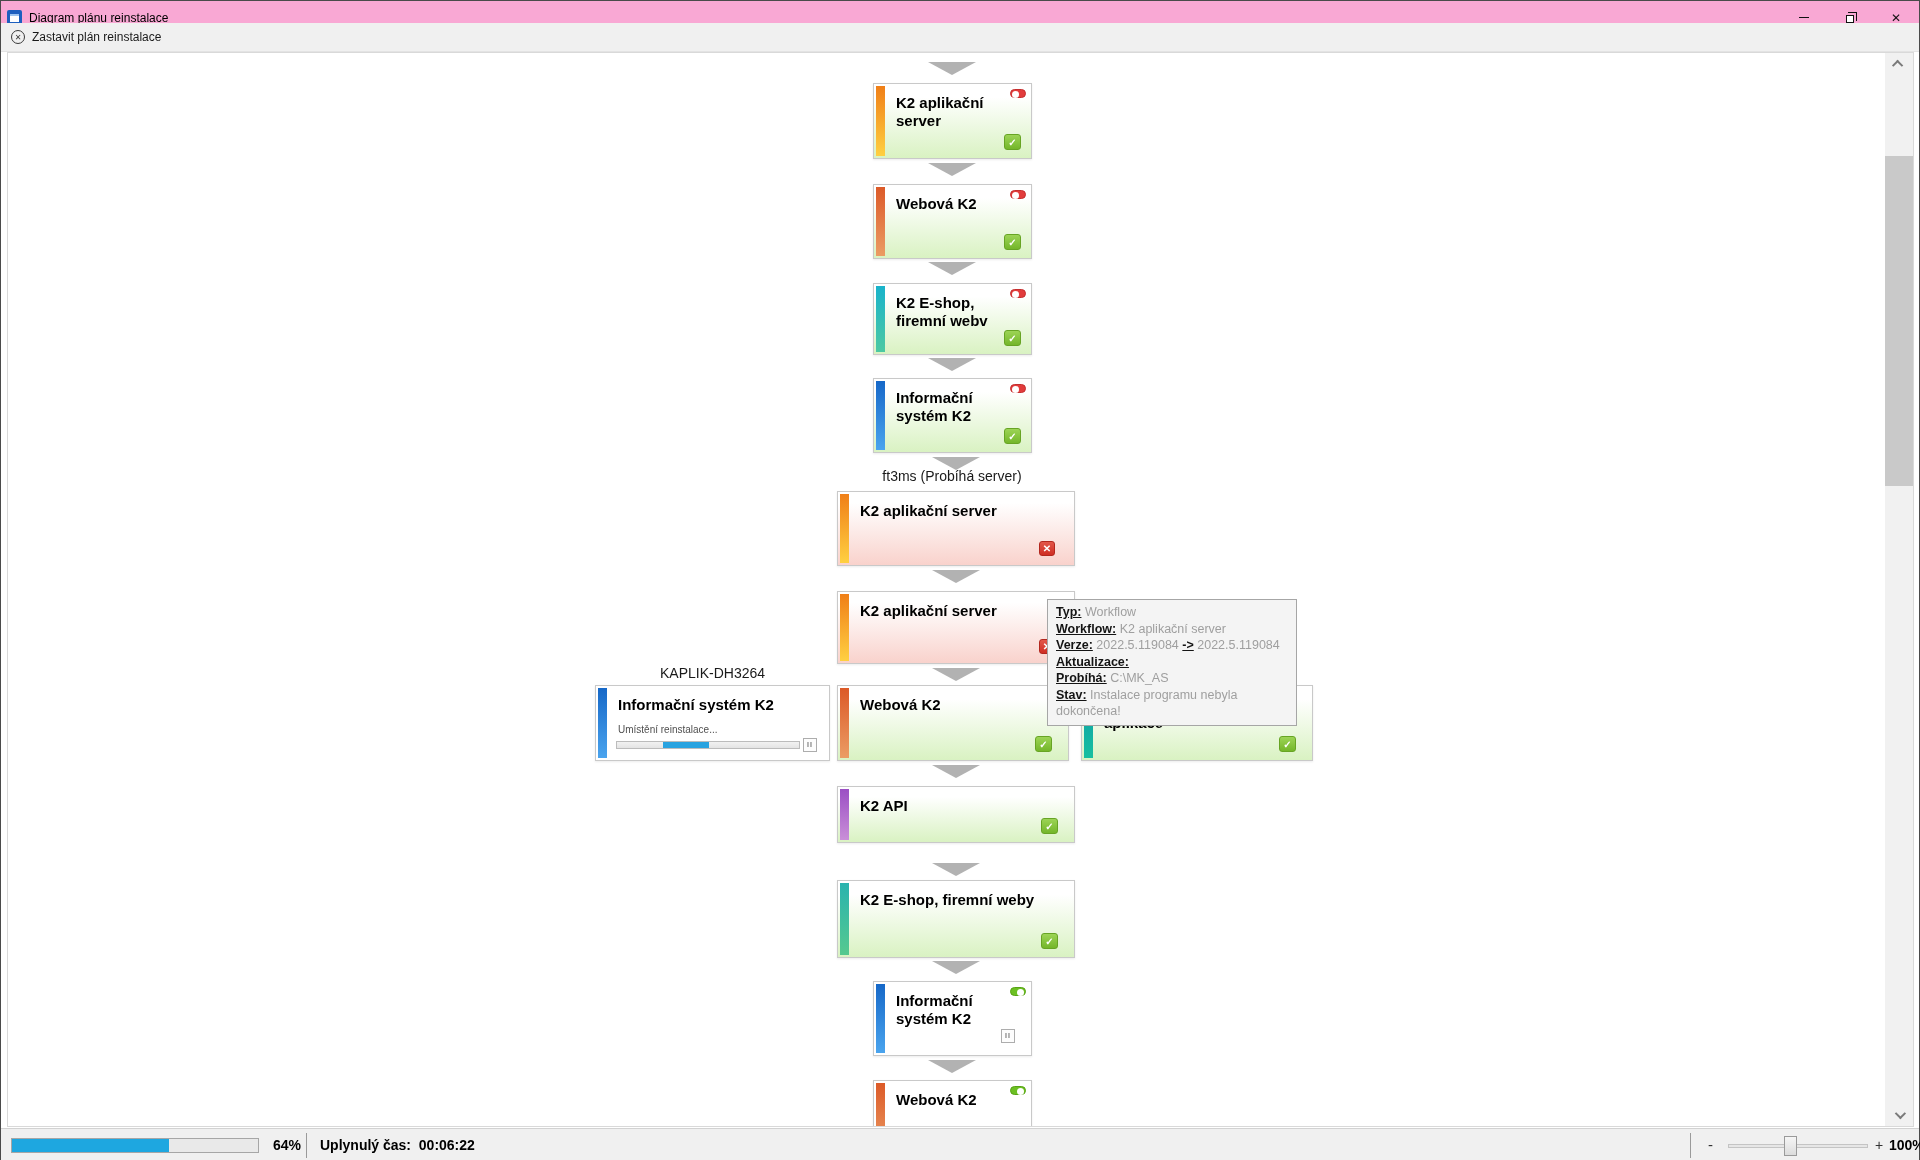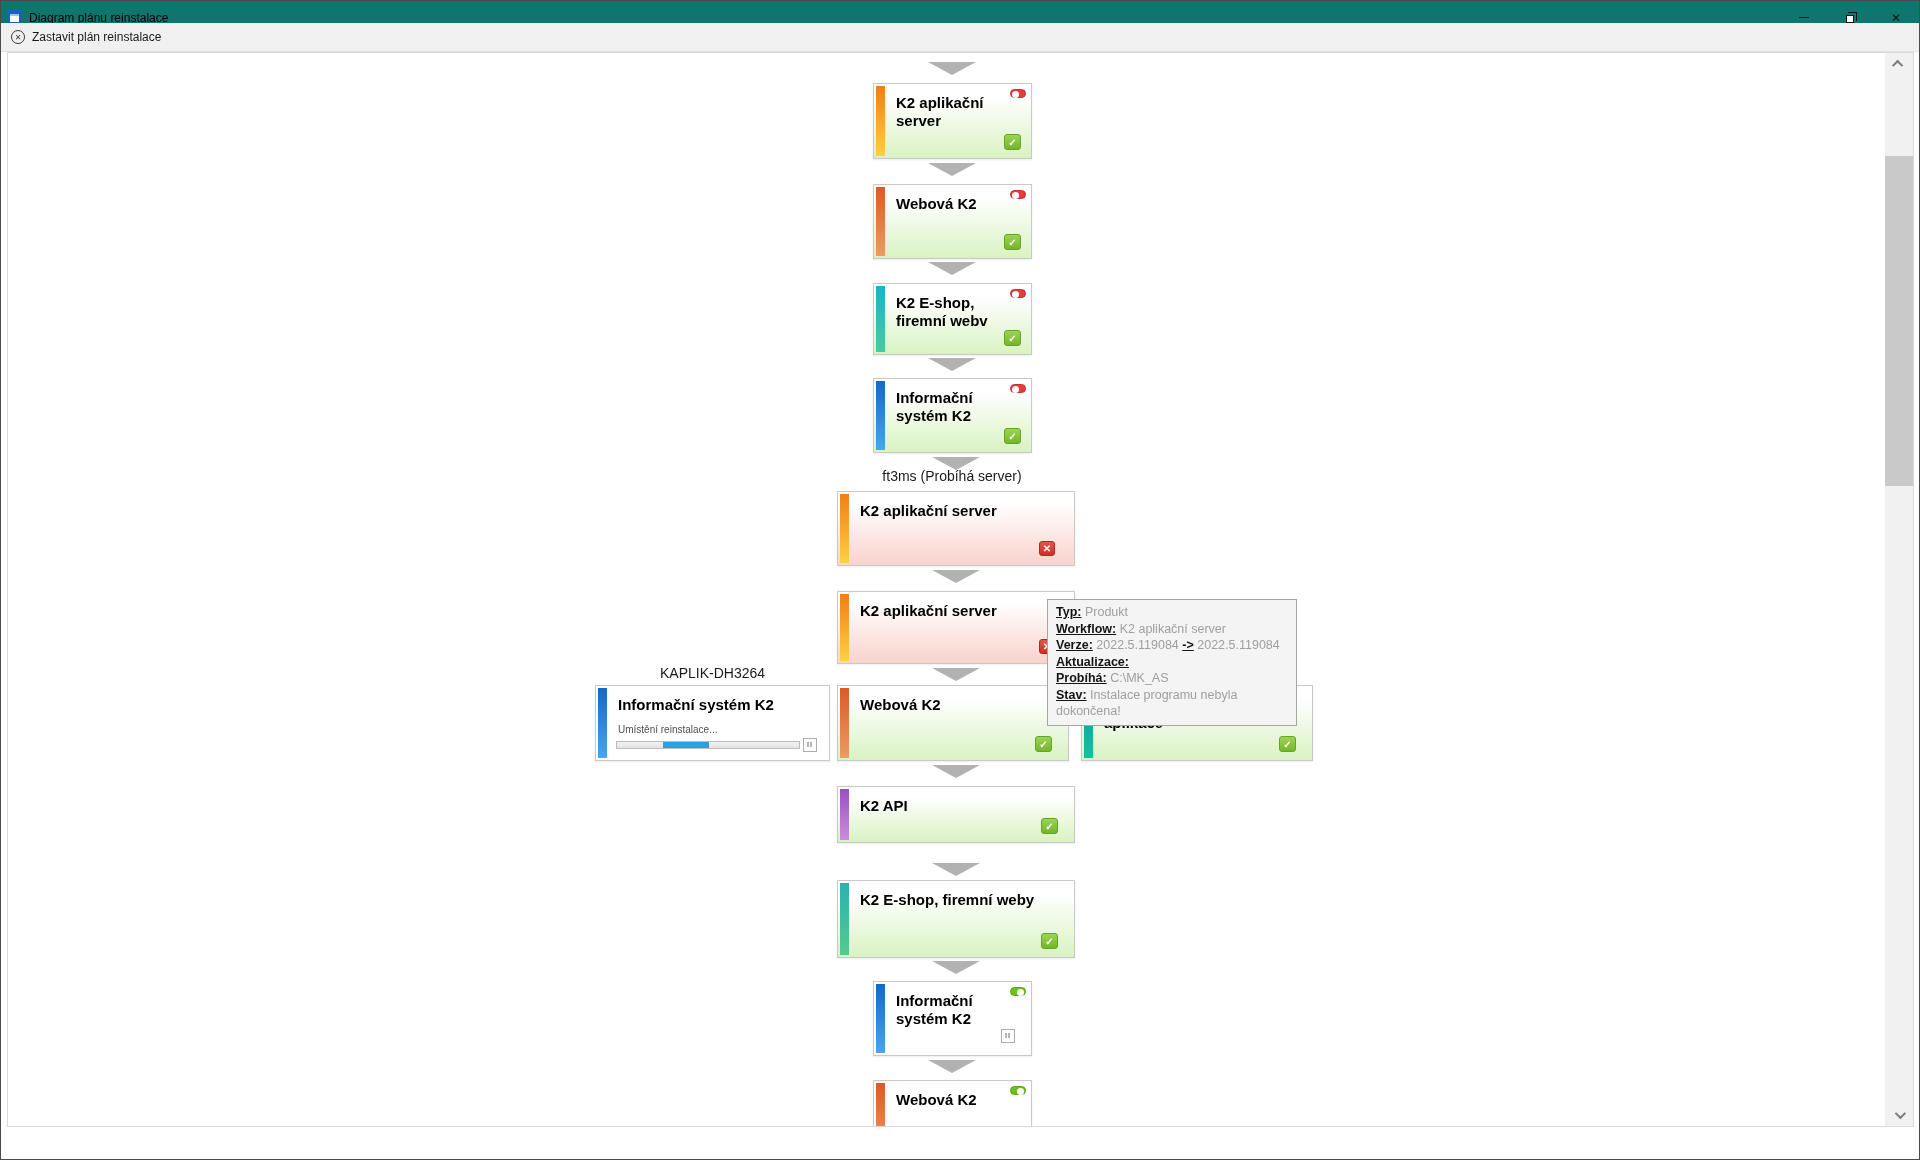--- a/index.html
+++ b/index.html
@@ -1,21 +1,21 @@
 <!DOCTYPE html>
 <html><head>
 <meta charset="utf-8">
 <style>
   * { margin:0; padding:0; box-sizing:border-box; }
   html,body { width:1920px; height:1160px; overflow:hidden;
     font-family:"Liberation Sans", sans-serif; background:#fff; }
   .window { position:absolute; inset:0; border:1px solid #4a4a4a; background:#fff; }
 
   
-  .titlebar { position:absolute; left:0; top:0; right:0; height:33px; background:#0f766e;
+  .titlebar { position:absolute; left:0; top:0; right:0; height:33px; background:#f9a8d4;
     display:flex; align-items:center; }
   .app-icon { width:15px; height:15px; margin-left:6px; background:#1d5fbf; border-radius:2px;
     position:relative; }
   .app-icon::after { content:""; position:absolute; left:3px; top:4px; right:3px; bottom:3px;
     background:#fff; border-top:2px solid #9cc3f0; }
   .title-text { font-size:12px; color:#000; margin-left:7px; }
   .win-controls { margin-left:auto; display:flex; height:100%; }
   .wc { width:46px; height:100%; display:flex; align-items:center; justify-content:center;
     color:#111; cursor:default; }
   .min-glyph { display:block; width:10px; border-top:1px solid #111; }
@@ -253,33 +253,48 @@
 
     <div class="node narrow state-run" style="top:1027px; height:75px;">
       <div class="stripe st-red"></div>
       <div class="node-label">Webová K2</div>
       <div class="toggle t-green">
           <span class="knob"></span>
         </div>
     </div>
 
     <div class="tooltip">
-      <div><b>Typ:</b> <span class="tt-val">Produkt</span></div>
+      <div><b>Typ:</b> <span class="tt-val">Workflow</span></div>
       <div><b>Workflow:</b> <span class="tt-val">K2 aplikační server</span></div>
       <div><b>Verze:</b> <span class="tt-val">2022.5.119084</span> <b>-&gt;</b> <span class="tt-val">2022.5.119084</span></div>
       <div><b>Aktualizace:</b></div>
       <div><b>Probíhá:</b> <span class="tt-val">C:\MK_AS</span></div>
       <div><b>Stav:</b> <span class="tt-val">Instalace programu nebyla dokončena!</span></div>
     </div>
 
     <div class="scrollbar">
       <div class="sb-btn up">
           <span class="chev c-up"></span>
         </div>
       <div class="sb-thumb"></div>
       <div class="sb-btn down">
           <span class="chev c-down"></span>
         </div>
     </div>
   </div>
 
+  <div class="statusbar">
+    <div class="sb-progress">
+        <div class="sb-progress-fill"></div>
+      </div>
+    <span class="sb-pct">64%</span>
+    <div class="sb-sep1"></div>
+    <span class="sb-elapsed"><b>Uplynulý čas:</b>&nbsp; <b>00:06:22</b></span>
+    <div class="sb-sep2"></div>
+    <span class="sb-minus">-</span>
+    <div class="sb-slider">
+        <div class="sb-slider-thumb"></div>
+      </div>
+    <span class="sb-plus">+</span>
+    <span class="sb-zoom">100%</span>
+  </div>
 
 </div>
 
 </body></html>

